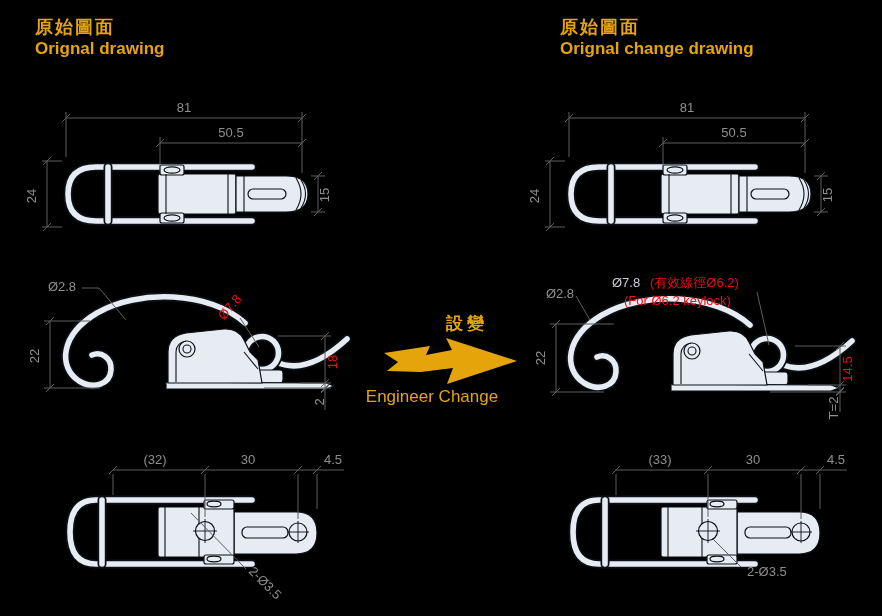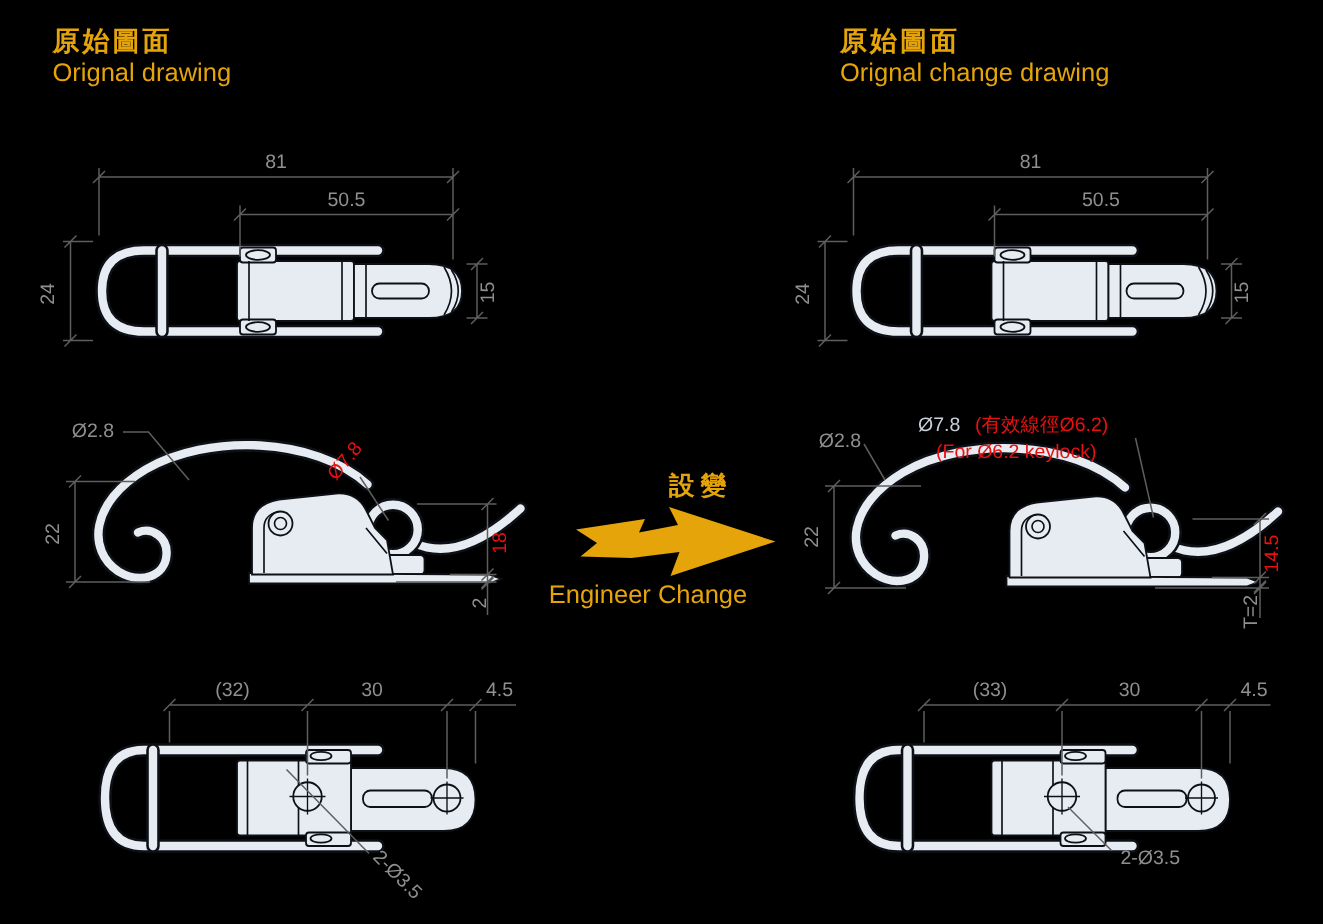--- a/index.html
+++ b/index.html
@@ -1,20 +1,20 @@
 <!DOCTYPE html>
 <html><head>
 <meta charset="utf-8">
 <style>
   html,body{margin:0;padding:0;background:#000;}
   #stage{position:relative;width:882px;height:616px;background:#000;overflow:hidden;
          font-family:"Liberation Sans",sans-serif;}
   .title-block{position:absolute;text-align:left;width:300px;}
   .title-zh{color:#e5a50a;font-size:18px;font-weight:bold;letter-spacing:2px;line-height:22px;}
-  .title-en{color:#e5a50a;font-size:17px;line-height:22px;}
+  .title-en{color:#e5a50a;font-size:17px;line-height:22px;font-weight:bold;}
   .arrow-zh{position:absolute;left:417px;top:312px;width:100px;text-align:center;
             color:#e5a50a;font-size:17px;font-weight:bold;letter-spacing:4px;}
   .arrow-en{position:absolute;left:332px;top:387px;width:200px;text-align:center;
             color:#e5a50a;font-size:17px;}
   svg{position:absolute;left:0;top:0;}
   .dim{fill:#8f8f8f;font-family:"Liberation Sans",sans-serif;font-size:13px;text-anchor:middle;}
   .start{text-anchor:start;}
   .red{fill:#e81010;}
   .lite{fill:#c9ced8;}
   .dimline{stroke:#5e5e5e;stroke-width:1;fill:none;}

